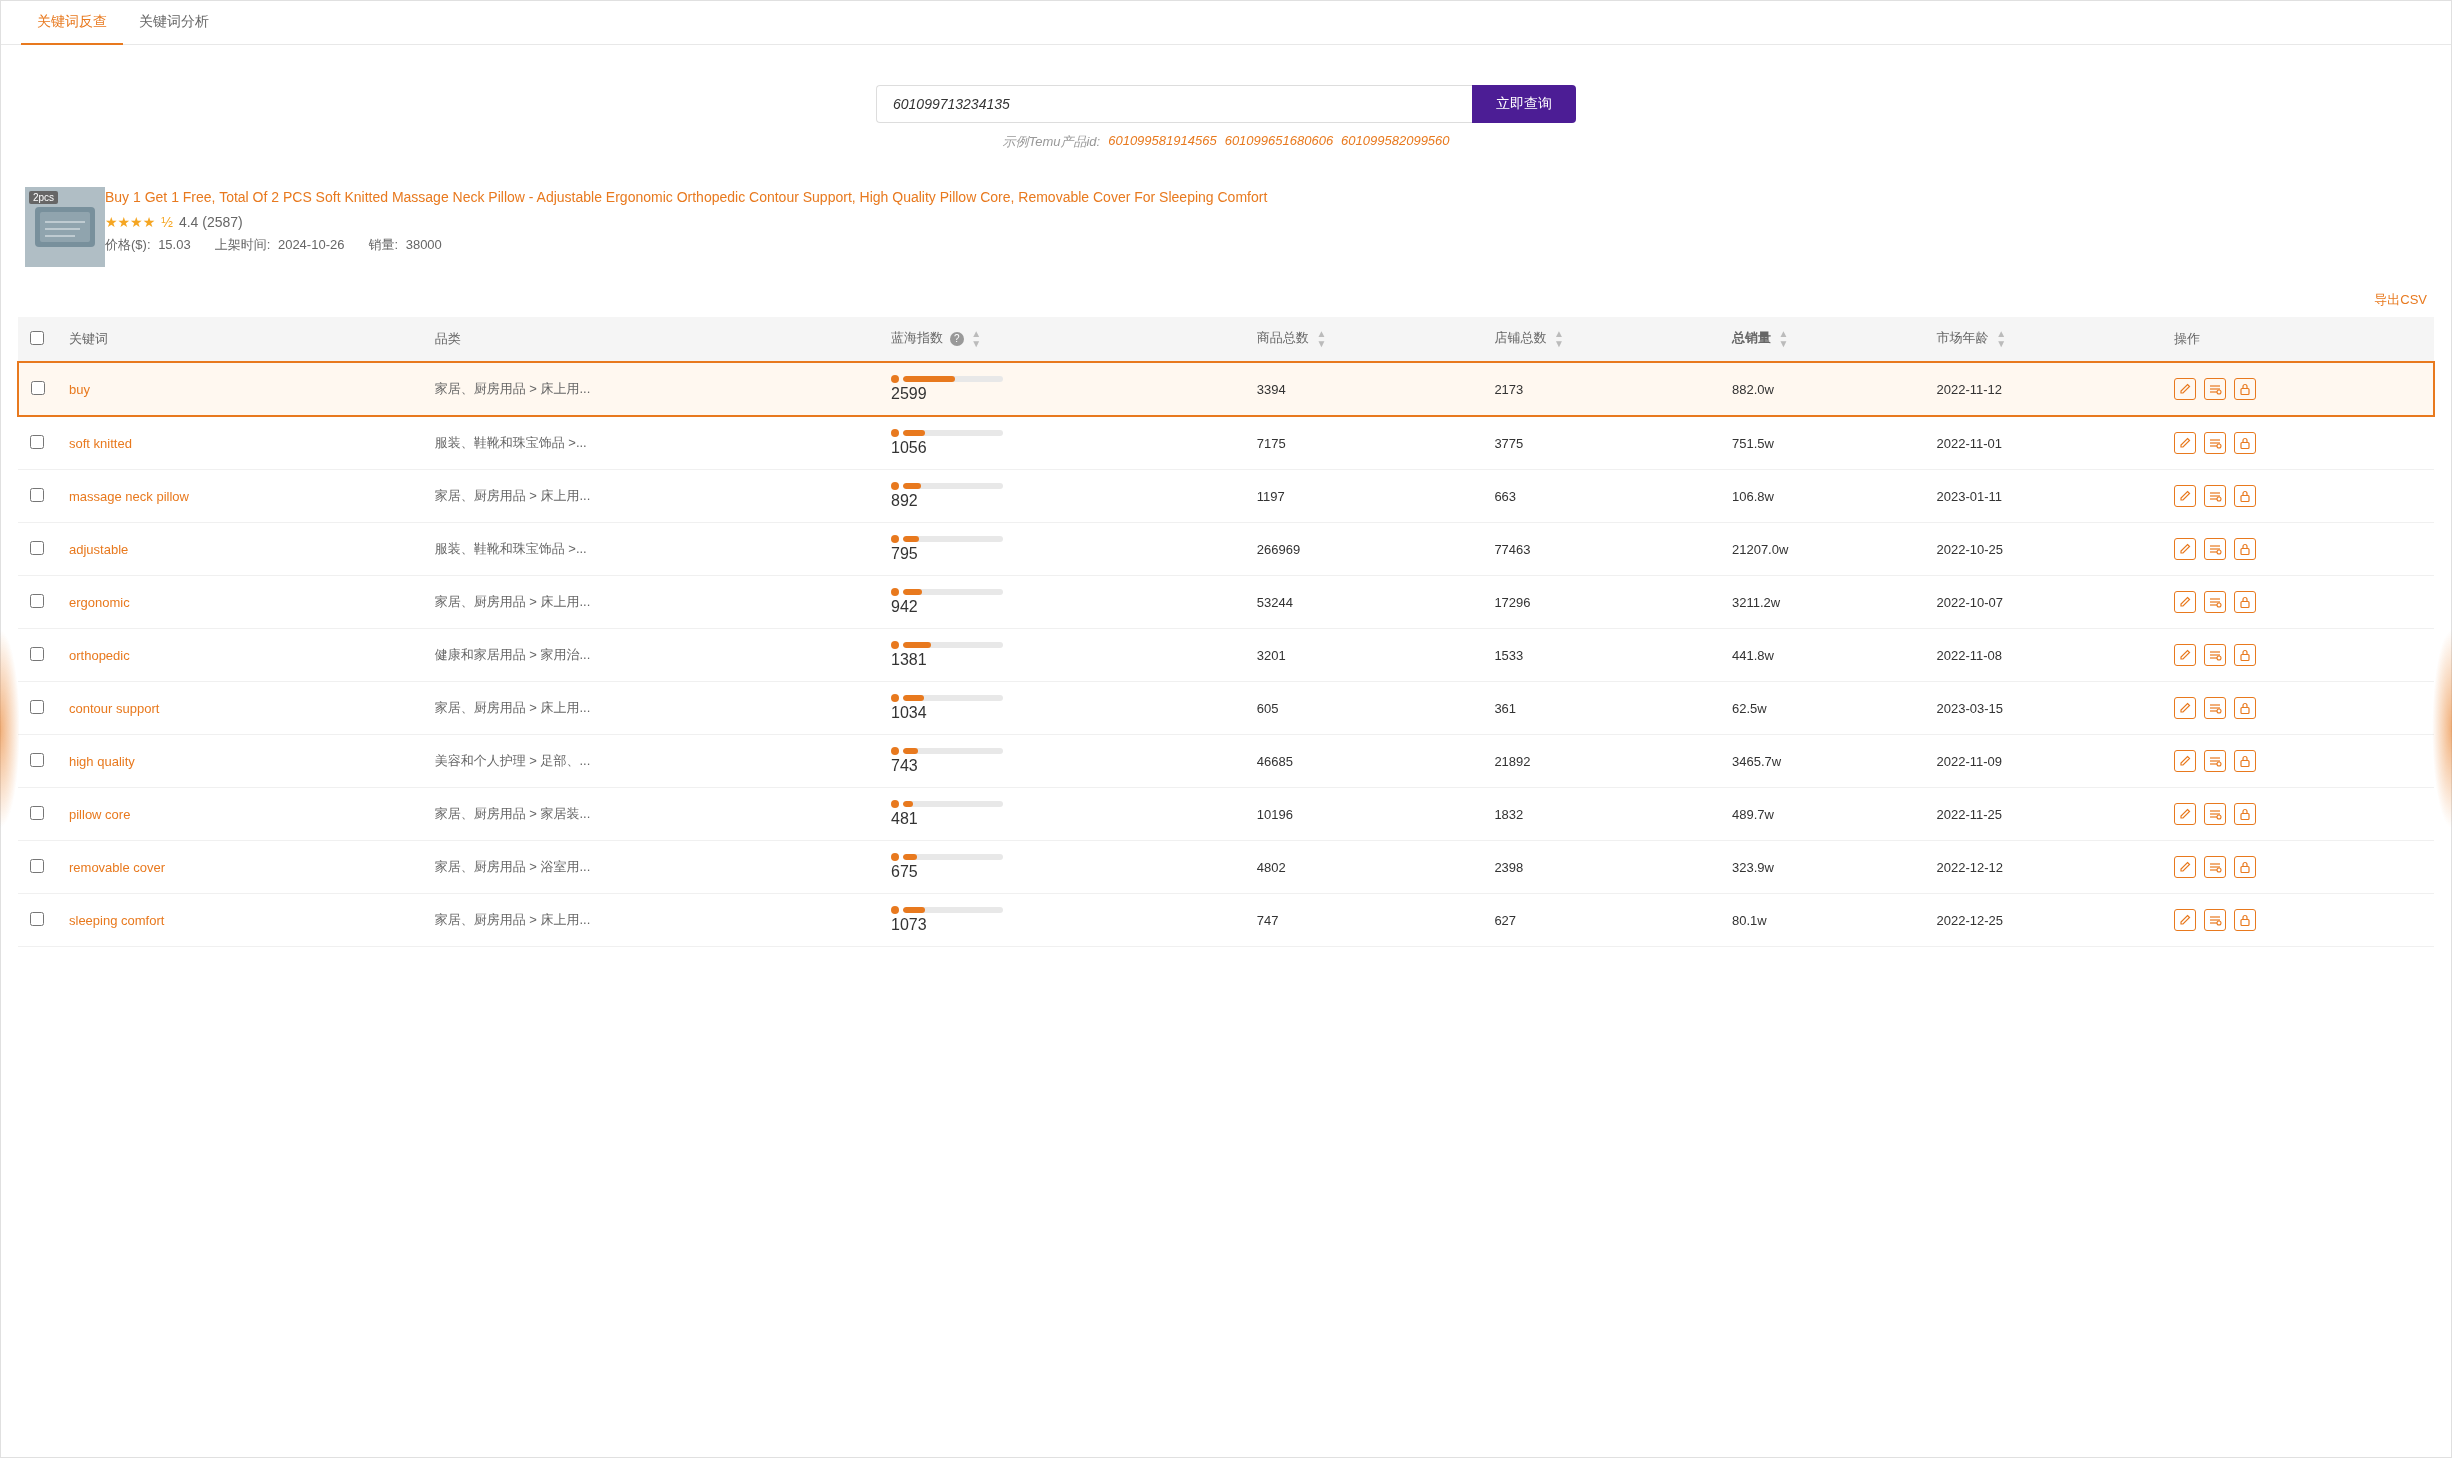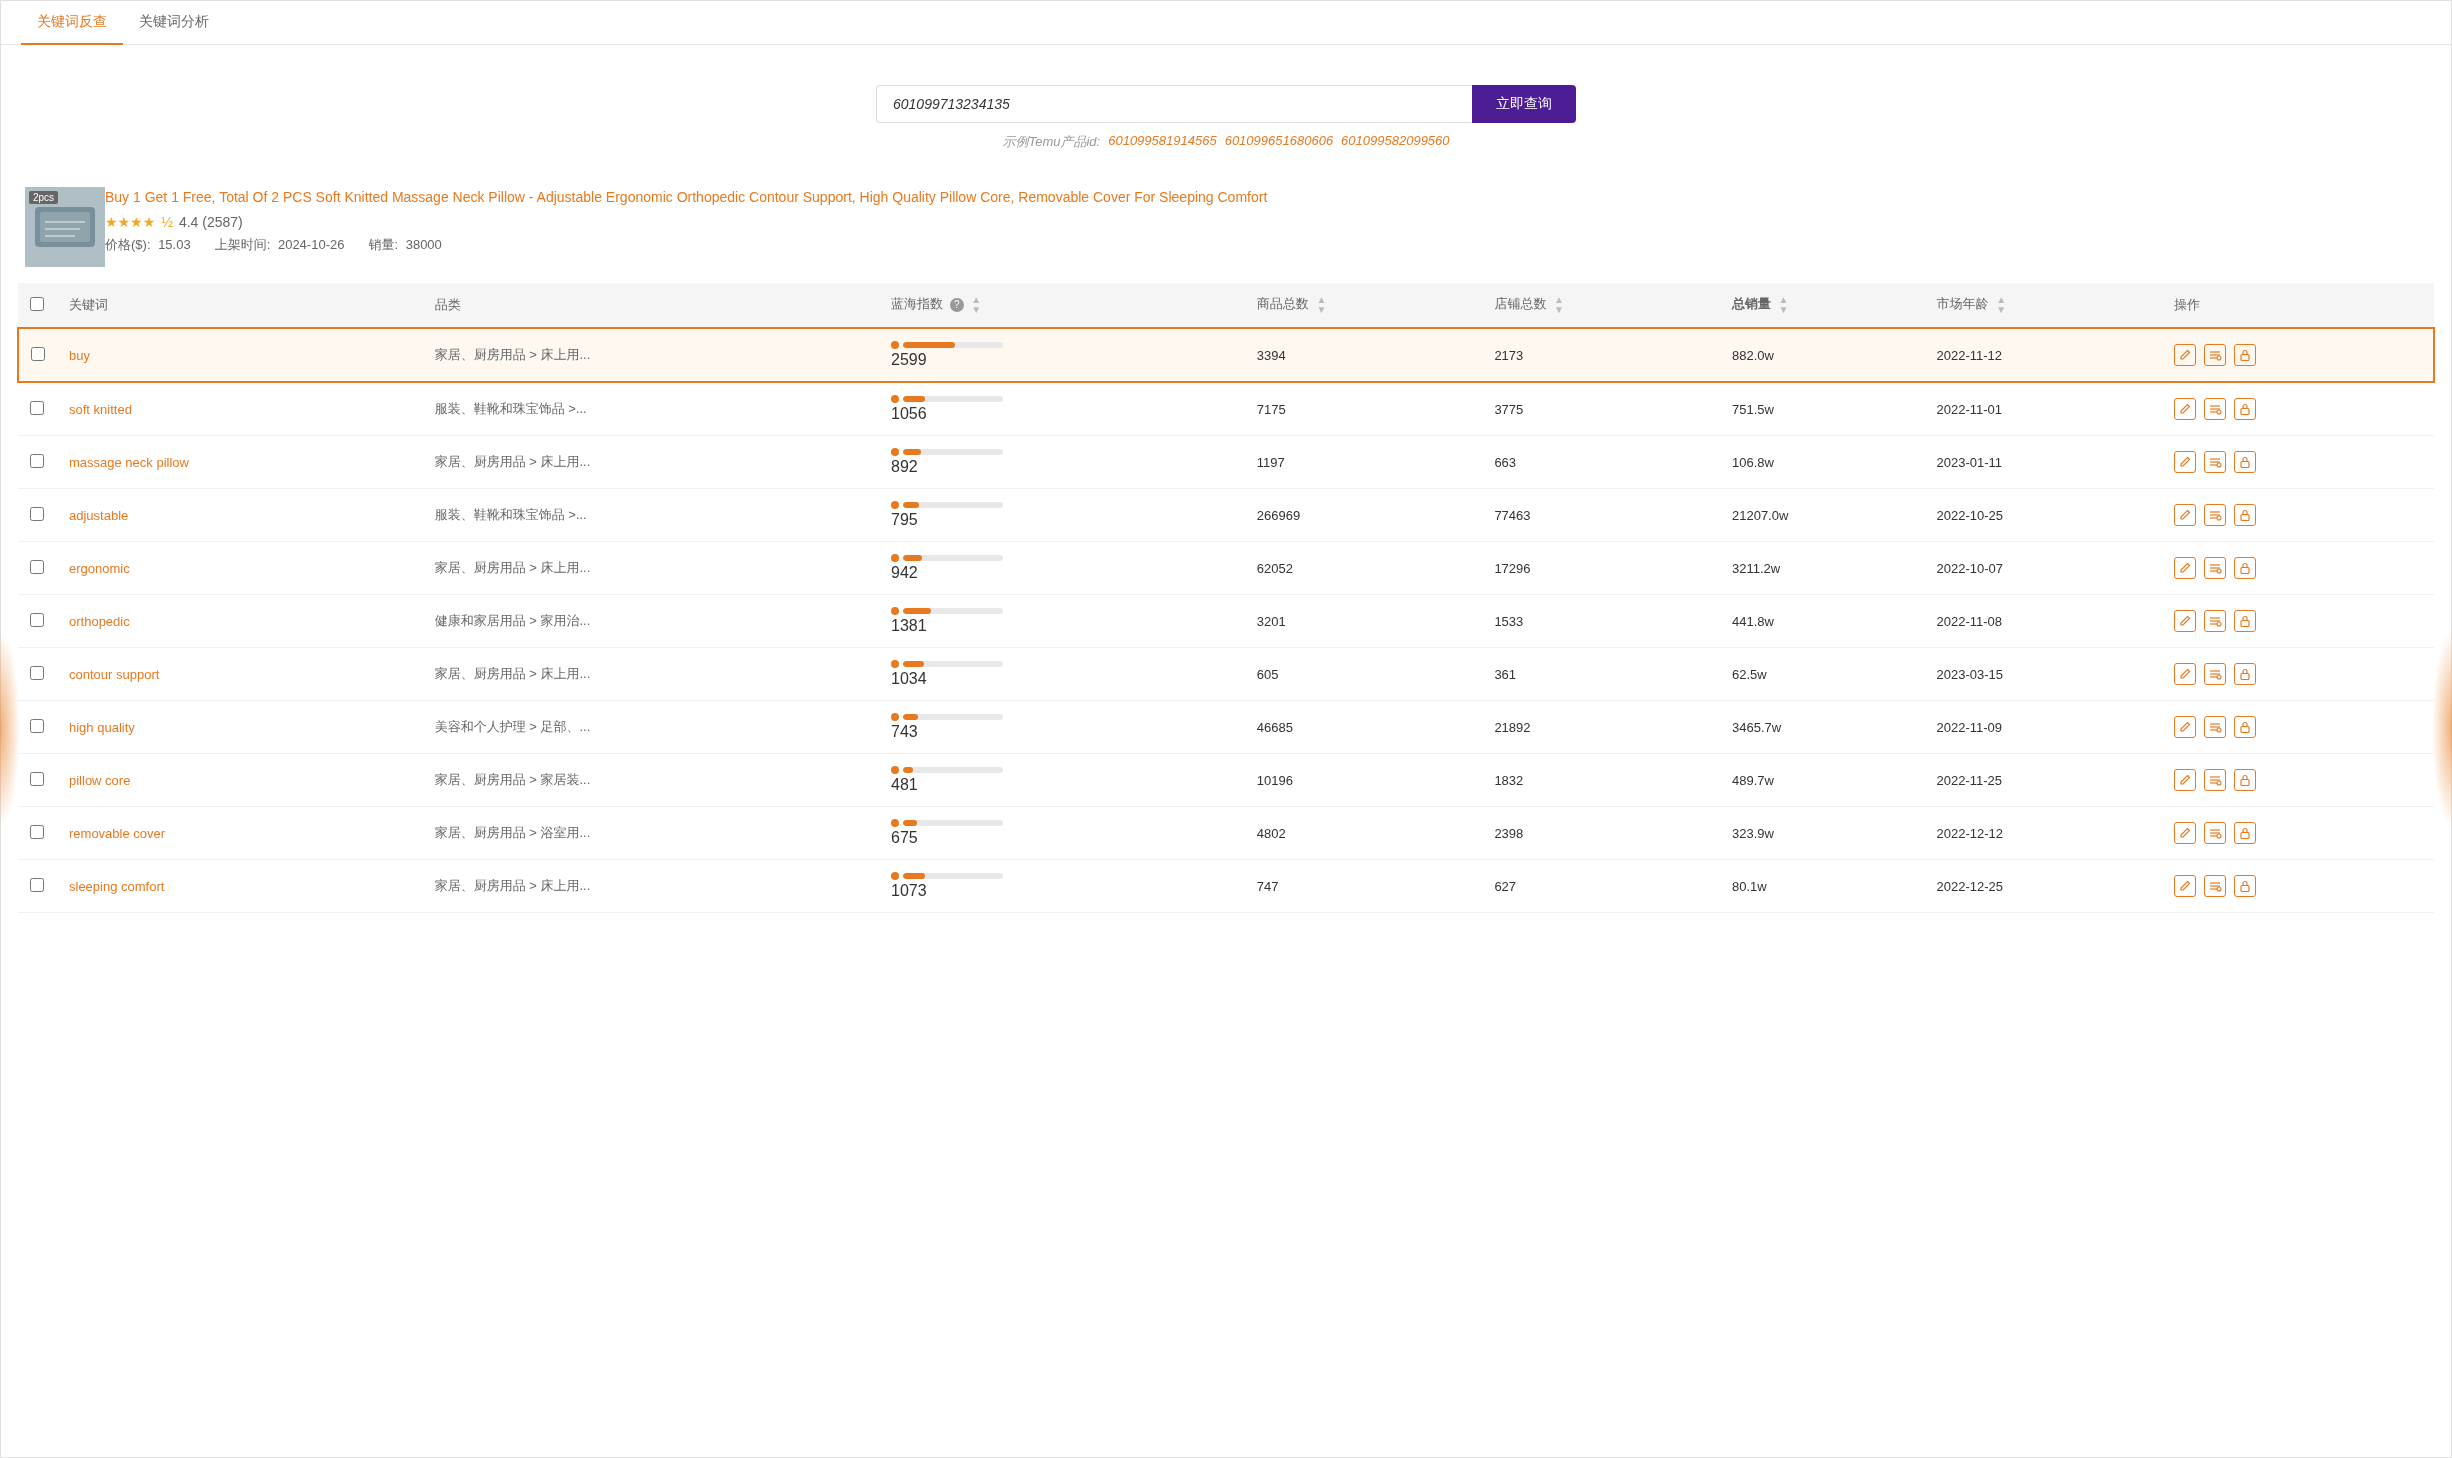--- a/index.html
+++ b/index.html
@@ -130,20 +130,25 @@
           <span style="margin-left:4px;">2024-10-26</span>
         </span>
         <span>
           <span>销量:</span>
           <span style="margin-left:4px;">38000</span>
         </span>
       </div>
     </div>
   </div>
 
+  <div class="table-actions">
+    <button class="export-btn">
+      <span>导出CSV</span>
+    </button>
+  </div>
 
   <div class="table-container">
     <div class="table-wrapper">
       <table>
         <thead>
           <tr>
             <th class="checkbox-cell">
               <input type="checkbox" style="">
             </th>
             <th>
@@ -405,21 +410,21 @@
       <div class="ocean-bar-container">
         <div style="display:flex;align-items:center;gap:4px;">
           <span style="width:8px;height:8px;border-radius:50%;background:#e8791e;display:inline-block;"></span>
           <div class="ocean-bar-track">
             <div class="ocean-bar-fill" style="width:19px;"></div>
           </div>
         </div>
         <span class="ocean-value">942</span>
       </div>
     </td>
-    <td>62052</td>
+    <td>53244</td>
     <td>17296</td>
     <td>3211.2w</td>
     <td>2022-10-07</td>
     <td>
       <div class="action-cell">
         <div class="action-icon" title="Edit">
           <svg width="14" height="14" viewBox="0 0 14 14" fill="none">
             <path d="M9.5 2.5L11.5 4.5L5 11H3V9L9.5 2.5Z" stroke="#e8791e" stroke-width="1.2" fill="none"></path>
           </svg>
         </div>

